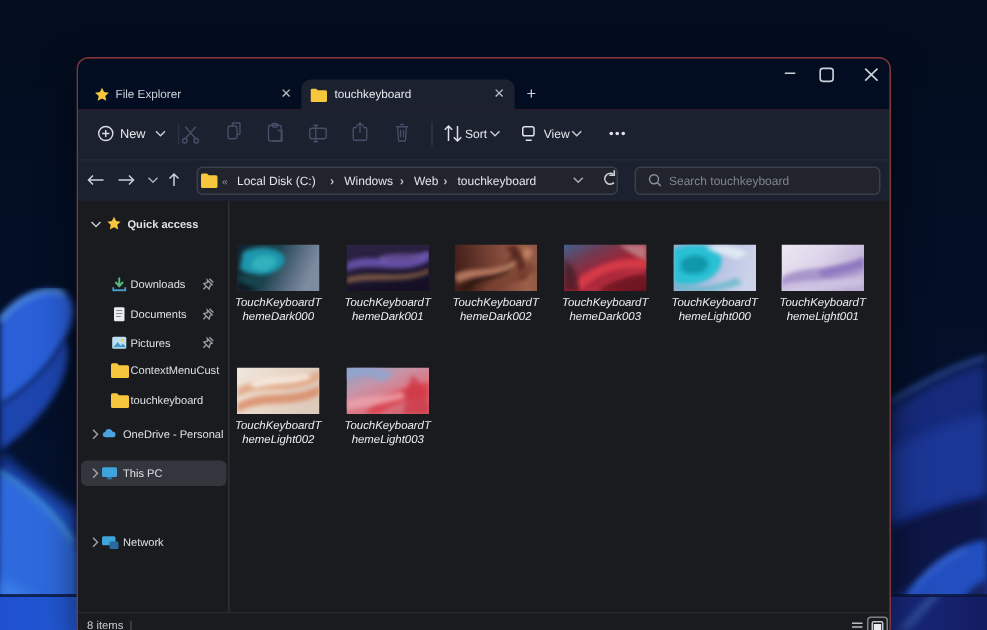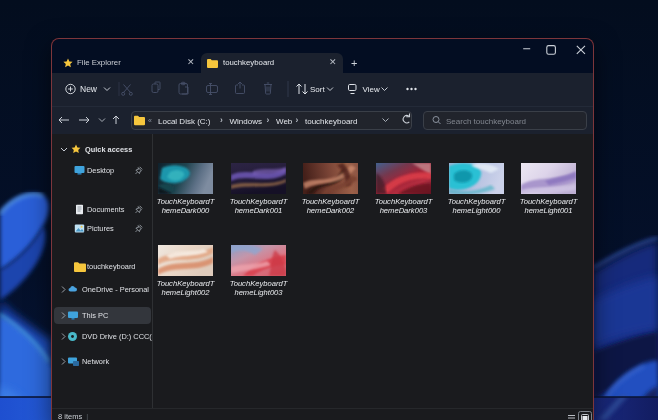--- a/index.html
+++ b/index.html
@@ -227,26 +227,26 @@
     <div id="cbody">
       <div id="sep"></div>
 
       <div class="srow" style="top:7px;">
         <svg width="100" height="17" viewBox="0 0 100 17" style="position:absolute">
           <path d="M7 7 L10 10 L13 7" stroke="#c6cbd3" stroke-width="1" fill="none"></path>
           <path d="M22 3.5 L23.4 6.4 L26.4 6.8 L24.2 8.9 L24.8 12 L22 10.5 L19.2 12 L19.8 8.9 L17.6 6.8 L20.6 6.4 Z" fill="#f6c63d"></path>
         </svg>
         <span style="position:absolute;left:31px;font-weight:bold;">Quick access</span>
       </div>
-      <div class="srow" style="top:27.5px;">
+      <div class="srow" style="top:47px;">
         <svg width="11" height="11" viewBox="0 0 11 11" style="position:absolute;left:20px;top:3px">
-          <rect x="0.5" y="1" width="10" height="7" rx="1" fill="#3fa3dc"></rect>
-          <rect x="3.5" y="8" width="4" height="1.6" fill="#2a7ab0"></rect>
-        </svg>
-        <span style="position:absolute;left:33px;">Desktop</span>
+          <path d="M5.5 1 L5.5 6 M3 4 L5.5 6.8 L8 4" stroke="#59b87a" stroke-width="1.3" fill="none"></path>
+          <path d="M1.5 7.5 L1.5 9.5 L9.5 9.5 L9.5 7.5" stroke="#4a9ac8" stroke-width="1.2" fill="none"></path>
+        </svg>
+        <span style="position:absolute;left:33px;">Downloads</span>
           <svg class="pin" viewBox="0 0 8 9">
             <path d="M4.6 0.8 L7.2 3.4 M3.2 1.6 L6.4 4.8 L5.2 5.2 L4.4 7.6 L0.9 4.1 L3.4 3.4 Z M2.2 6.2 L0.6 7.9" stroke="#9aa0a8" stroke-width="0.9" fill="none"></path>
           </svg>
       </div>
       <div class="srow" style="top:66.5px;">
         <svg width="11" height="11" viewBox="0 0 11 11" style="position:absolute;left:20px;top:3px">
           <rect x="2" y="0.8" width="7" height="9.4" rx="0.8" fill="#e8ebef"></rect>
           <path d="M3.5 3 L7.5 3 M3.5 5 L7.5 5 M3.5 7 L6.5 7" stroke="#7f8894" stroke-width="0.8"></path>
         </svg>
         <span style="position:absolute;left:33px;">Documents</span>
@@ -258,48 +258,46 @@
         <svg width="11" height="11" viewBox="0 0 11 11" style="position:absolute;left:20px;top:3px">
           <rect x="0.8" y="1.5" width="9.4" height="8" rx="1" fill="#bfe0f2"></rect>
           <path d="M1.5 8.5 L4.5 5 L6.5 7.5 L8 6 L10 8.5 Z" fill="#4a9ac8"></path>
           <circle cx="7.6" cy="3.8" r="1" fill="#f2c84a"></circle>
         </svg>
         <span style="position:absolute;left:33px;">Pictures</span>
           <svg class="pin" viewBox="0 0 8 9">
             <path d="M4.6 0.8 L7.2 3.4 M3.2 1.6 L6.4 4.8 L5.2 5.2 L4.4 7.6 L0.9 4.1 L3.4 3.4 Z M2.2 6.2 L0.6 7.9" stroke="#9aa0a8" stroke-width="0.9" fill="none"></path>
           </svg>
       </div>
+      <div class="srow" style="top:104px;">
+        <svg width="12" height="10" viewBox="0 0 12 10" style="position:absolute;left:20px;top:4px">
+          <path d="M0 1.2 Q0 0.2 1 0.2 L4 0.2 L5.3 1.5 L11 1.5 Q12 1.5 12 2.5 L12 9 Q12 10 11 10 L1 10 Q0 10 0 9 Z" fill="#f6c63d"></path>
+        </svg>
+        <span style="position:absolute;left:33px;">ContextMenuCust</span>
+      </div>
       <div class="srow" style="top:123.5px;">
         <svg width="12" height="10" viewBox="0 0 12 10" style="position:absolute;left:20px;top:4px">
           <path d="M0 1.2 Q0 0.2 1 0.2 L4 0.2 L5.3 1.5 L11 1.5 Q12 1.5 12 2.5 L12 9 Q12 10 11 10 L1 10 Q0 10 0 9 Z" fill="#f6c63d"></path>
         </svg>
         <span style="position:absolute;left:33px;">touchkeyboard</span>
       </div>
       <div class="srow" style="top:172.5px;left:2px;width:97px;background:#33363c;border-radius:4px;">
         <svg width="100" height="17" viewBox="0 0 100 17" style="position:absolute">
           <path d="M8 5.5 L11 8.5 L8 11.5" stroke="#9aa0a8" stroke-width="1" fill="none"></path>
           <rect x="14" y="4.5" width="10" height="6.5" rx="1" fill="#3fa3dc"></rect>
           <rect x="17.5" y="11" width="3" height="1.6" fill="#2a7ab0"></rect>
         </svg>
         <span style="position:absolute;left:28px;">This PC</span>
       </div>
       <div class="srow" style="top:147px;">
         <svg width="100" height="17" viewBox="0 0 100 17" style="position:absolute">
           <path d="M8 5.5 L11 8.5 L8 11.5" stroke="#9aa0a8" stroke-width="1" fill="none"></path>
           <path d="M16.5 10.5 Q14.5 10.5 14.5 8.7 Q14.5 7.1 16.2 7 Q16.5 5 18.6 5 Q20.4 5 20.9 6.6 Q23 6.6 23 8.6 Q23 10.5 21 10.5 Z" fill="#4aa3e0"></path>
         </svg>
         <span style="position:absolute;left:28px;">OneDrive - Personal</span>
-      </div>
-      <div class="srow" style="top:194px;">
-        <svg width="100" height="17" viewBox="0 0 100 17" style="position:absolute">
-          <path d="M8 5.5 L11 8.5 L8 11.5" stroke="#9aa0a8" stroke-width="1" fill="none"></path>
-          <circle cx="18.5" cy="8.5" r="4.5" fill="#49b8c8"></circle>
-          <circle cx="18.5" cy="8.5" r="1.4" fill="#1a1b1e"></circle>
-        </svg>
-        <span style="position:absolute;left:28px;">DVD Drive (D:) CCC(</span>
       </div>
       <div class="srow" style="top:218.5px;">
         <svg width="100" height="17" viewBox="0 0 100 17" style="position:absolute">
           <path d="M8 5.5 L11 8.5 L8 11.5" stroke="#9aa0a8" stroke-width="1" fill="none"></path>
           <rect x="14" y="4.5" width="9" height="6" rx="1" fill="#3fa3dc"></rect>
           <rect x="19" y="8" width="6" height="5" rx="0.8" fill="#2a6aa0"></rect>
         </svg>
         <span style="position:absolute;left:28px;">Network</span>
       </div>
 

